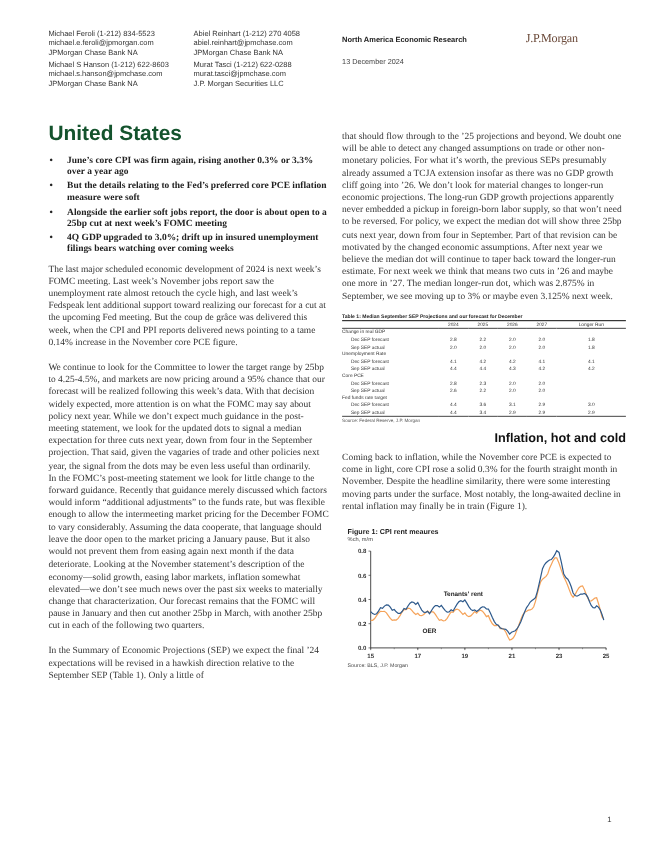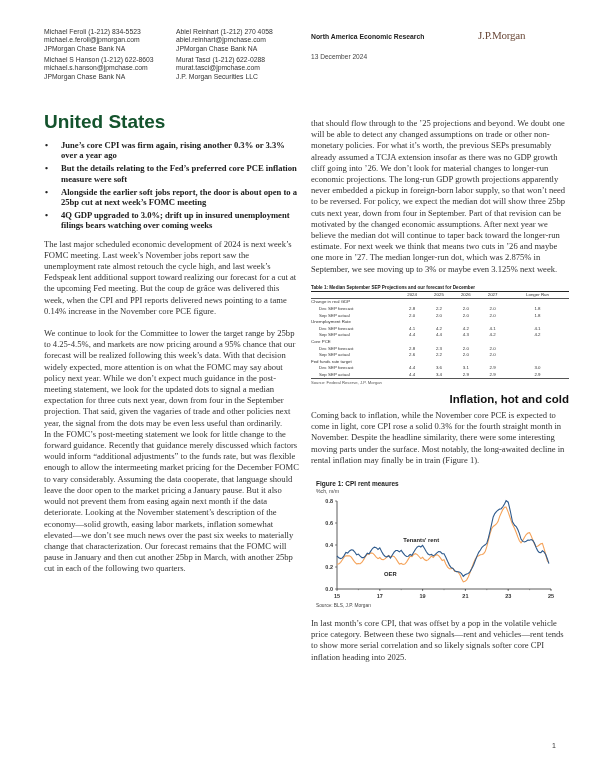--- a/index.html
+++ b/index.html
@@ -90,20 +90,21 @@
     <li class="bullet"><span class="bullet-dot">•</span><span>But the details relating to the Fed’s preferred core PCE inflation measure were soft</span></li>
     <li class="bullet"><span class="bullet-dot">•</span><span>Alongside the earlier soft jobs report, the door is about open to a 25bp cut at next week’s FOMC meeting</span></li>
     <li class="bullet"><span class="bullet-dot">•</span><span>4Q GDP upgraded to 3.0%; drift up in insured unemployment filings bears watching over coming weeks</span></li>
   </ul>
   <div style="height:5px"></div>
   <p class="para serif">The last major scheduled economic development of 2024 is next week’s FOMC meeting. Last week’s November jobs report saw the unemployment rate almost retouch the cycle high, and last week’s Fedspeak lent additional support toward realizing our forecast for a cut at the upcoming Fed meeting. But the coup de grâce was delivered this week, when the CPI and PPI reports delivered news pointing to a tame 0.14% increase in the November core PCE figure.</p>
   <div class="gap"></div>
   <p class="para serif">We continue to look for the Committee to lower the target range by 25bp to 4.25-4.5%, and markets are now pricing around a 95% chance that our forecast will be realized following this week’s data. With that decision widely expected, more attention is on what the FOMC may say about policy next year. While we don’t expect much guidance in the post-meeting statement, we look for the updated dots to signal a median expectation for three cuts next year, down from four in the September projection. That said, given the vagaries of trade and other policies next year, the signal from the dots may be even less useful than ordinarily.</p>
   <p class="para serif">In the FOMC’s post-meeting statement we look for little change to the forward guidance. Recently that guidance merely discussed which factors would inform “additional adjustments” to the funds rate, but was flexible enough to allow the intermeeting market pricing for the December FOMC to vary considerably. Assuming the data cooperate, that language should leave the door open to the market pricing a January pause. But it also would not prevent them from easing again next month if the data deteriorate. Looking at the November statement’s description of the economy—solid growth, easing labor markets, inflation somewhat elevated—we don’t see much news over the past six weeks to materially change that characterization. Our forecast remains that the FOMC will pause in January and then cut another 25bp in March, with another 25bp cut in each of the following two quarters.</p>
   <div class="gap"></div>
+  <p class="para serif">In the Summary of Economic Projections (SEP) we expect the final ’24 expectations will be revised in a hawkish direction relative to the September SEP (Table 1). Only a little of</p>
 </div>
 
 <div class="col-right">
   <p class="para serif">that should flow through to the ’25 projections and beyond. We doubt one will be able to detect any changed assumptions on trade or other non-monetary policies. For what it’s worth, the previous SEPs presumably already assumed a TCJA extension insofar as there was no GDP growth cliff going into ’26. We don’t look for material changes to longer-run economic projections. The long-run GDP growth projections apparently never embedded a pickup in foreign-born labor supply, so that won’t need to be reversed. For policy, we expect the median dot will show three 25bp cuts next year, down from four in September. Part of that revision can be motivated by the changed economic assumptions. After next year we believe the median dot will continue to taper back toward the longer-run estimate. For next week we think that means two cuts in ’26 and maybe one more in ’27. The median longer-run dot, which was 2.875% in September, we see moving up to 3% or maybe even 3.125% next week.</p>
 
   <div class="table-wrap sans">
     <div class="table-title">Table 1: Median September SEP Projections and our forecast for December</div>
     <table class="sep">
       <thead>
         <tr>
@@ -240,16 +241,15 @@
         <line x1="218.6" y1="94" x2="218.6" y2="95.2" stroke="#333" stroke-width="0.4"></line>
         <line x1="240" y1="94" x2="240" y2="95.2" stroke="#333" stroke-width="0.4"></line>
         <path d="M26.0 69.0 L27.8 68.9 L29.6 67.3 L31.4 64.7 L33.1 62.2 L34.9 60.7 L36.7 60.9 L38.5 60.7 L40.3 62.1 L42.0 64.6 L43.8 67.2 L45.6 68.9 L47.4 68.6 L49.2 68.7 L51.0 67.2 L52.8 64.4 L54.5 61.4 L56.3 59.1 L58.1 59.2 L59.9 57.9 L61.7 58.2 L63.4 59.9 L65.2 62.1 L67.0 63.6 L68.8 62.5 L70.6 64.4 L72.4 64.7 L74.2 63.6 L75.9 61.8 L77.7 60.5 L79.5 62.0 L81.3 61.0 L83.1 61.5 L84.8 63.5 L86.6 66.4 L88.4 69.0 L90.2 68.4 L92.0 69.5 L93.8 69.1 L95.5 67.1 L97.3 64.1 L99.1 61.2 L100.9 61.6 L102.7 59.4 L104.5 58.7 L106.3 59.6 L108.0 61.5 L109.8 63.6 L111.6 62.2 L113.4 64.6 L115.2 65.6 L117.0 64.9 L118.7 63.1 L120.5 61.0 L122.3 62.4 L124.1 60.4 L125.9 59.7 L127.6 60.6 L129.4 62.9 L131.2 65.6 L133.0 64.7 L134.8 69.0 L136.6 72.1 L138.4 73.7 L140.1 73.8 L141.9 73.3 L143.7 76.5 L145.4 76.3 L147.1 77.1 L148.8 79.5 L150.5 83.4 L152.3 86.9 L154.0 86.3 L155.7 84.8 L157.4 81.8 L159.1 77.3 L160.8 72.9 L162.5 68.2 L164.2 64.2 L166.0 61.6 L167.7 60.7 L169.4 59.7 L171.0 59.5 L172.6 58.7 L174.2 56.6 L175.8 51.7 L177.4 45.0 L179.0 38.8 L180.6 33.8 L182.2 31.5 L183.8 30.3 L185.4 29.0 L187.0 26.6 L188.6 21.6 L190.2 18.1 L191.8 14.6 L193.5 12.2 L195.1 12.1 L197.2 17.1 L199.3 23.3 L201.5 29.4 L203.6 33.6 L205.2 37.5 L206.8 41.9 L208.4 45.8 L210.0 47.9 L211.8 45.5 L213.5 42.3 L215.2 39.5 L216.9 38.0 L218.6 37.6 L220.2 40.9 L221.8 45.0 L223.4 48.9 L225.0 51.5 L226.6 51.2 L228.2 50.0 L229.8 48.7 L231.4 48.4 L233.0 53.4 L234.7 59.5 L236.3 65.8 L237.9 67.6" fill="none" stroke="#f5a35a" stroke-width="1.1"></path>
         <path d="M26.0 61.0 L27.8 62.8 L29.6 63.6 L31.4 62.9 L33.1 60.6 L34.9 57.5 L36.7 58.1 L38.5 56.0 L40.3 54.8 L42.0 55.1 L43.8 57.0 L45.6 59.8 L47.4 59.1 L49.2 61.2 L51.0 62.6 L52.8 62.6 L54.5 60.9 L56.3 58.2 L58.1 58.9 L59.9 55.9 L61.7 53.3 L63.4 52.2 L65.2 52.7 L67.0 54.4 L68.8 52.8 L70.6 56.4 L72.4 59.6 L74.2 61.5 L75.9 61.8 L77.7 60.8 L79.5 63.0 L81.3 60.0 L83.1 57.2 L84.8 55.5 L86.6 55.5 L88.4 56.9 L90.2 55.4 L92.0 57.8 L93.8 60.1 L95.5 61.5 L97.3 61.2 L99.1 59.4 L100.9 60.4 L102.7 57.3 L104.5 54.2 L106.3 51.9 L108.0 51.1 L109.8 52.0 L111.6 50.4 L113.4 53.3 L115.2 56.5 L117.0 59.0 L118.7 60.0 L120.5 59.4 L122.3 60.9 L124.1 59.6 L125.9 57.8 L127.6 56.6 L129.4 56.8 L131.2 58.6 L133.0 58.7 L134.8 62.2 L136.6 66.3 L138.4 70.1 L140.1 72.5 L141.9 73.4 L143.7 75.6 L145.4 76.6 L147.1 76.8 L148.8 77.2 L150.5 78.7 L152.3 81.5 L154.0 79.8 L155.7 79.1 L157.4 78.4 L159.1 76.6 L160.8 73.6 L162.5 70.2 L164.2 65.7 L166.0 61.1 L167.7 57.3 L169.4 55.0 L171.0 52.3 L172.6 50.9 L174.2 49.8 L175.8 48.3 L177.4 43.0 L179.0 36.3 L180.6 29.1 L182.2 22.0 L183.8 18.6 L185.4 16.6 L187.0 15.2 L188.6 14.1 L190.2 13.7 L191.8 11.8 L193.5 9.0 L195.1 5.7 L197.2 7.2 L199.3 16.0 L201.5 26.8 L203.6 30.3 L205.2 31.6 L206.8 34.5 L208.4 38.6 L210.0 44.1 L211.8 46.4 L213.5 47.0 L215.2 46.2 L216.9 45.1 L218.6 45.2 L220.2 44.5 L221.8 45.5 L223.4 48.0 L225.0 52.3 L226.6 55.6 L228.2 57.4 L229.8 57.6 L231.4 55.8 L233.0 56.9 L234.7 59.5 L236.3 63.7 L237.9 68.7" fill="none" stroke="#2e5a8c" stroke-width="1.1"></path>
         <text x="92.33999999999806" y="46.7" font-size="5.8" fill="#222" font-weight="bold">Tenants' rent</text>
         <text x="73.08000000000098" y="80.8" font-size="5.8" fill="#222" font-weight="bold">OER</text>
       </svg>
   </div>
   <div class="chart-source sans">Source: BLS, J.P. Morgan</div>
 
-  <p class="para serif">In last month’s core CPI, that was offset by a pop in the volatile vehicle price category. Between these two signals—rent and vehicles—rent tends to show more serial correlation and so likely signals softer core CPI inflation heading into 2025.</p>
 </div>
 
 <div class="page-num sans">1</div>
 
 </body></html>

